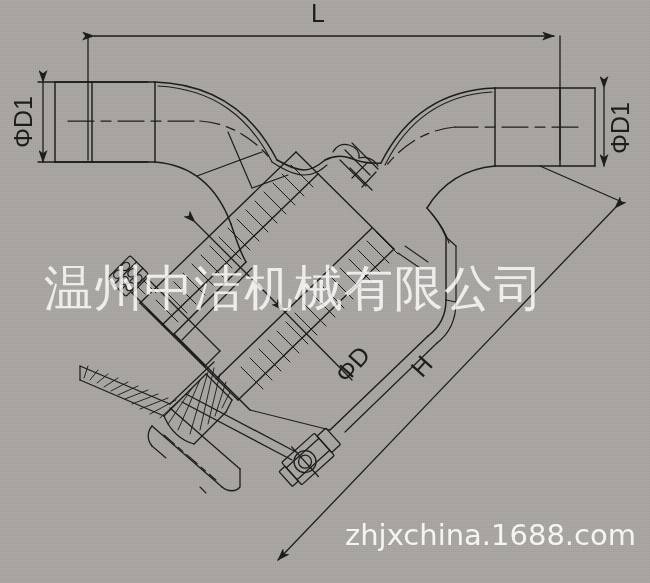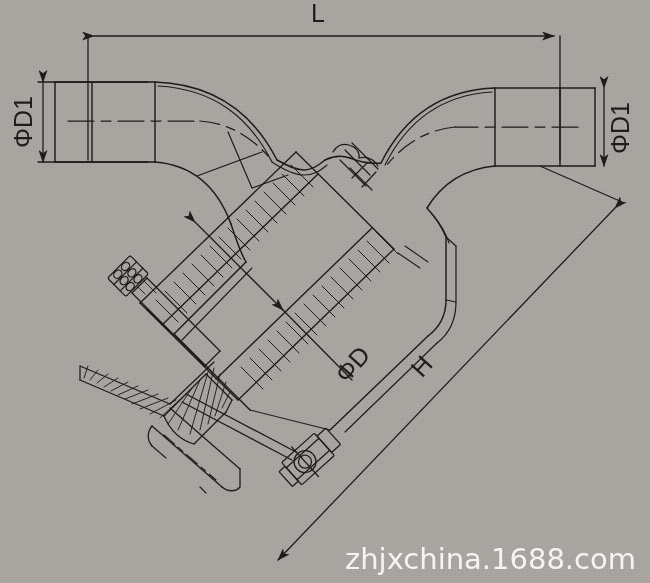--- a/index.html
+++ b/index.html
@@ -41,21 +41,20 @@
   .wm-url{
     position:absolute;
     left:345px;top:521px;
     font-family:"DejaVu Sans", sans-serif;
     font-size:29px;
     line-height:29px;
     color:rgba(255,255,255,0.88);
     white-space:nowrap;
     letter-spacing:0px;
     pointer-events:none;
-    margin-top:24px;
   }
 </style>
 </head>
 <body>
 
 <div id="stage">
 
   <svg id="draw" viewBox="0 0 650 583">
     <defs>
       <marker id="ah" markerWidth="13" markerHeight="9" refX="12" refY="4.5" orient="auto" markerUnits="userSpaceOnUse">
@@ -433,15 +432,16 @@
 
     <text class="dimtxt" x="32" y="122" text-anchor="middle" transform="rotate(-90 32 122)">ΦD1</text>
 
     <text class="dimtxt" x="629" y="128" text-anchor="middle" transform="rotate(-90 629 128)">ΦD1</text>
 
     <text class="dimtxt" x="359" y="370" text-anchor="middle" transform="rotate(-48 359 370)">ΦD</text>
 
     <text class="dimtxt" x="428" y="372" text-anchor="middle" transform="rotate(-48 428 372)">H</text>
   </svg>
 
+  <div class="wm-cn">温州中洁机械有限公司</div>
   <div class="wm-url">zhjxchina.1688.com</div>
 
 </div>
 
 </body></html>

